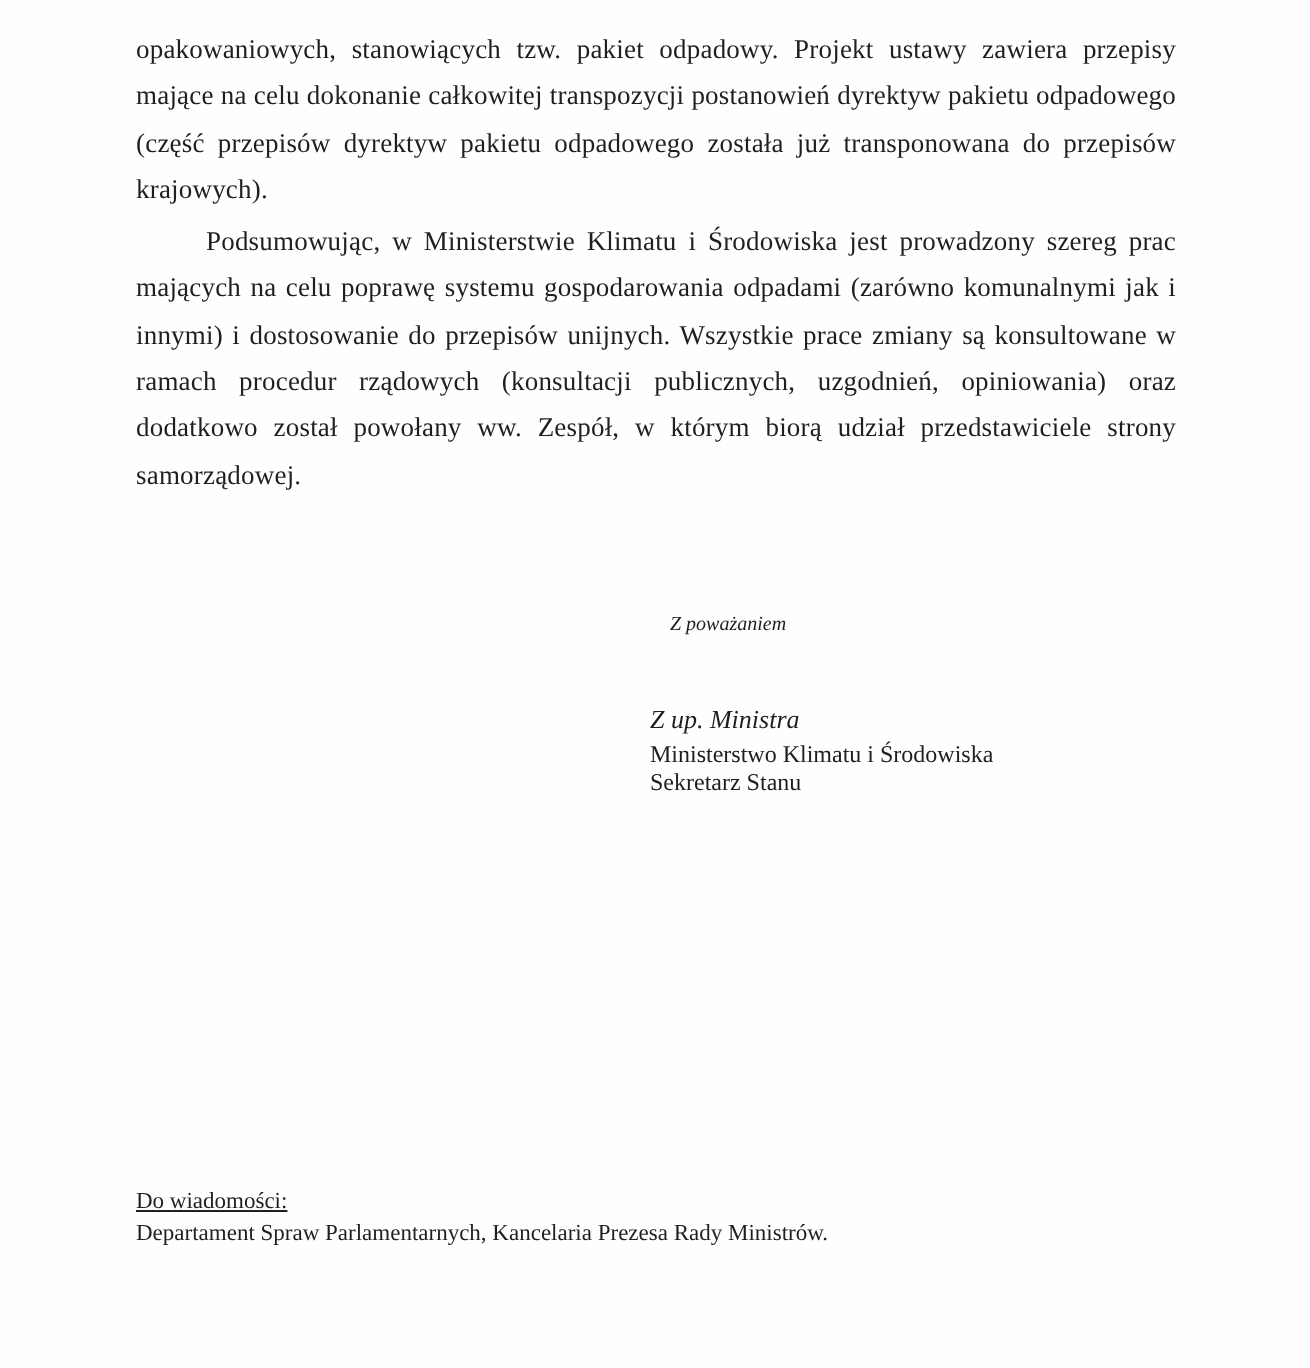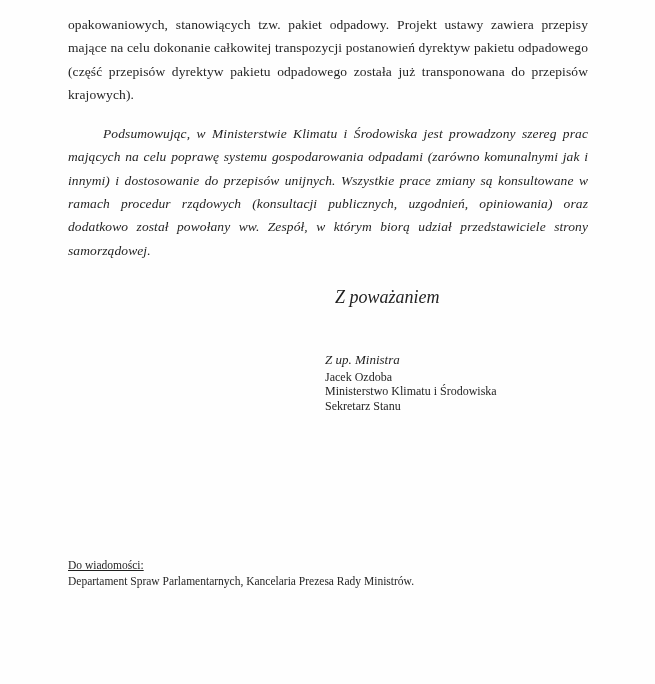--- a/index.html
+++ b/index.html
@@ -27,30 +27,29 @@
 
   .para {
     font-size: 13.5px;
     line-height: 23.3px;
     text-align: justify;
     letter-spacing: 0.1px;
   }
 
   .para.indent {
     text-indent: 35px;
-    margin-top: 16px;
-    font-style: italic;
+    margin-top: 3px;
   }
 
   .closing {
     position: absolute;
     left: 335px;
-    top: 288px;
+    top: 304px;
     font-style: italic;
-    font-size: 18px;
+    font-size: 10px;
     line-height: 18px;
   }
 
   .signature-block {
     position: absolute;
     left: 325px;
     top: 352px;
     font-size: 12px;
     line-height: 14.4px;
   }
@@ -58,21 +57,21 @@
   .sig-authority {
     font-style: italic;
     font-size: 13px;
     line-height: 16px;
     margin-bottom: 2px;
   }
 
   .cc-section {
     position: absolute;
     left: 68px;
-    top: 557px;
+    top: 593px;
     font-size: 11.5px;
     line-height: 16px;
   }
 
   .cc-heading {
     text-decoration: underline;
   }
 </style>
 </head>
 <body>
@@ -81,21 +80,20 @@
 
   <div class="body-text">
     <p class="para">opakowaniowych, stanowiących tzw. pakiet odpadowy. Projekt ustawy zawiera przepisy mające na celu dokonanie całkowitej transpozycji postanowień dyrektyw pakietu odpadowego (część przepisów dyrektyw pakietu odpadowego została już transponowana do przepisów krajowych).</p>
     <p class="para indent">Podsumowując, w Ministerstwie Klimatu i Środowiska jest prowadzony szereg prac mających na celu poprawę systemu gospodarowania odpadami (zarówno komunalnymi jak i innymi) i dostosowanie do przepisów unijnych. Wszystkie prace zmiany są konsultowane w ramach procedur rządowych (konsultacji publicznych, uzgodnień, opiniowania) oraz dodatkowo został powołany ww. Zespół, w którym biorą udział przedstawiciele strony samorządowej.</p>
   </div>
 
   <div class="closing">Z poważaniem</div>
 
   <div class="signature-block">
     <div class="sig-authority">Z up. Ministra</div>
-    <div class="sig-line">Jacek Ozdoba</div>
     <div class="sig-line">Ministerstwo Klimatu i Środowiska</div>
     <div class="sig-line">Sekretarz Stanu</div>
   </div>
 
   <div class="cc-section">
     <div class="cc-heading">Do wiadomości:</div>
     <div class="cc-recipient">Departament Spraw Parlamentarnych, Kancelaria Prezesa Rady Ministrów.</div>
   </div>
 
 </div>

